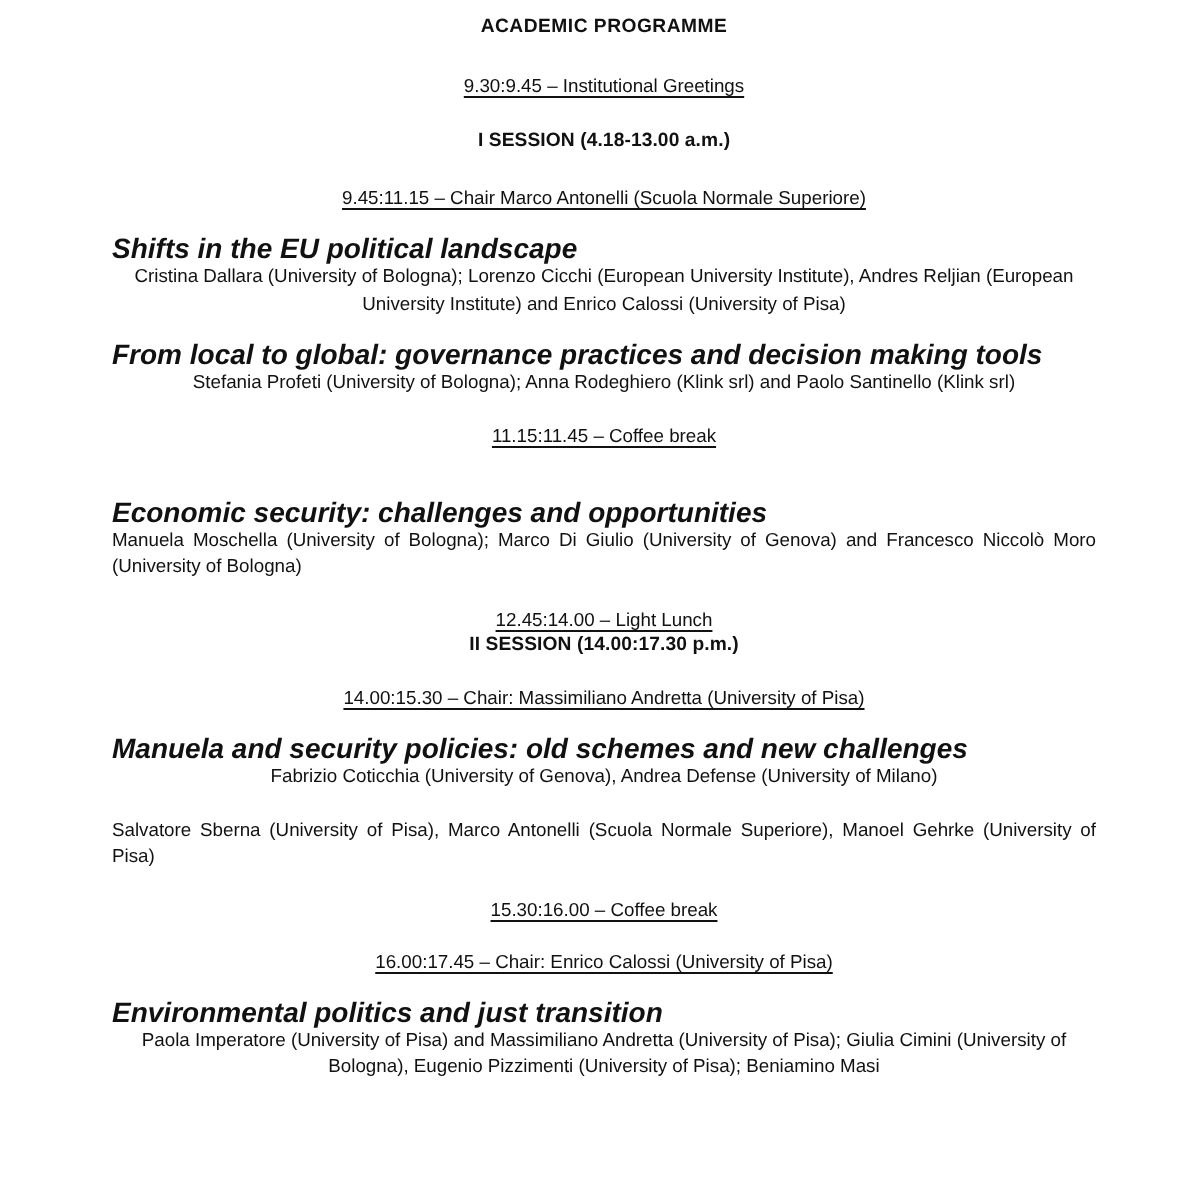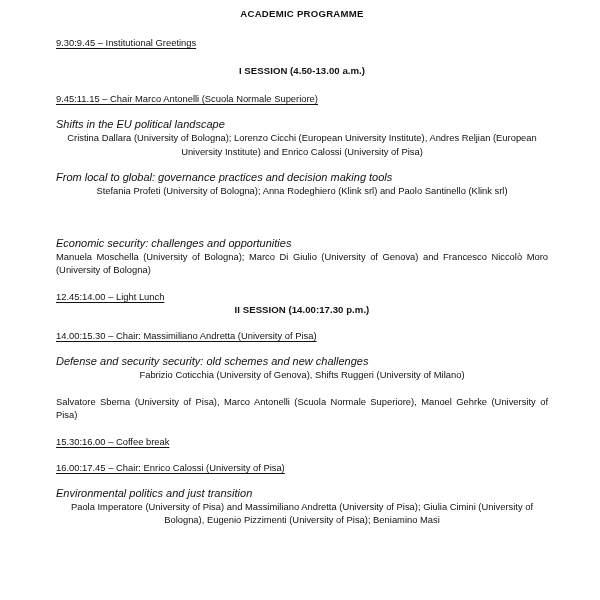--- a/index.html
+++ b/index.html
@@ -39,29 +39,30 @@
     font-size: 9.6px;
     line-height: 13px;
     margin: 0;
     letter-spacing: 0.05px;
   }
   .slot {
     font-size: 9.4px;
     line-height: 13px;
     margin: 0;
     white-space: nowrap;
+    text-align: center;
   }
   .slot span.u {
     text-decoration: underline;
     text-underline-offset: 1.5px;
   }
   .panel-title {
-    font-size: 11px;
+    font-size: 14px;
     line-height: 13px;
-    font-weight: normal;
+    font-weight: bold;
     font-style: italic;
     margin: 0;
   }
   .speakers {
     font-size: 9.4px;
     line-height: 13.6px;
     margin: 0;
     text-align: center;
   }
   .speakers.justify {
@@ -75,38 +76,39 @@
 <body>
 
 <div class="page">
 
   <h1 class="doc-title">ACADEMIC PROGRAMME</h1>
 
   <p class="slot"><span class="u">9.30:9.45 – Institutional Greetings</span></p>
 
   <div class="gap-lg"></div>
 
-  <p class="session-head">I SESSION (4.50-13.00 a.m.)</p>
+  <p class="session-head">I SESSION (4.18-13.00 a.m.)</p>
 
   <div class="gap-lg"></div>
 
   <p class="slot"><span class="u">9.45:11.15 – Chair Marco Antonelli (Scuola Normale Superiore)</span></p>
 
   <div class="gap-md"></div>
 
   <p class="panel-title">Shifts in the EU political landscape</p>
   <p class="speakers">Cristina Dallara (University of Bologna); Lorenzo Cicchi (European University Institute), Andres Reljian (European University Institute)  and Enrico Calossi (University of Pisa)</p>
 
   <div class="gap-md"></div>
 
   <p class="panel-title">From local to global: governance practices and decision making tools</p>
   <p class="speakers">Stefania Profeti (University of Bologna); Anna Rodeghiero (Klink srl) and Paolo Santinello (Klink srl)</p>
 
   <div class="gap-md"></div>
 
+  <p class="slot"><span class="u">11.15:11.45 – Coffee break</span></p>
 
   <div class="gap-md"></div>
 
 
   <div class="gap-md"></div>
 
   <p class="panel-title">Economic security: challenges and opportunities</p>
   <p class="speakers justify">Manuela Moschella (University of Bologna); Marco Di Giulio (University of Genova) and Francesco Niccolò Moro (University of Bologna)</p>
 
   <div class="gap-md"></div>
@@ -114,22 +116,22 @@
   <p class="slot"><span class="u">12.45:14.00 – Light Lunch</span></p>
 
   <p class="session-head">II SESSION (14.00:17.30 p.m.)</p>
 
   <div class="gap-md"></div>
 
   <p class="slot"><span class="u">14.00:15.30 – Chair: Massimiliano Andretta (University of Pisa)</span></p>
 
   <div class="gap-md"></div>
 
-  <p class="panel-title">Defense and security security: old schemes and new challenges</p>
-  <p class="speakers">Fabrizio Coticchia (University of Genova), Shifts Ruggeri (University of Milano)</p>
+  <p class="panel-title">Manuela and security policies: old schemes and new challenges</p>
+  <p class="speakers">Fabrizio Coticchia (University of Genova), Andrea Defense (University of Milano)</p>
 
   <div class="gap-md"></div>
 
   <p class="speakers justify">Salvatore Sberna (University of Pisa), Marco Antonelli (Scuola Normale Superiore), Manoel Gehrke (University of Pisa)</p>
 
   <div class="gap-md"></div>
 
   <p class="slot"><span class="u">15.30:16.00 – Coffee break</span></p>
 
   <div class="gap-md"></div>

